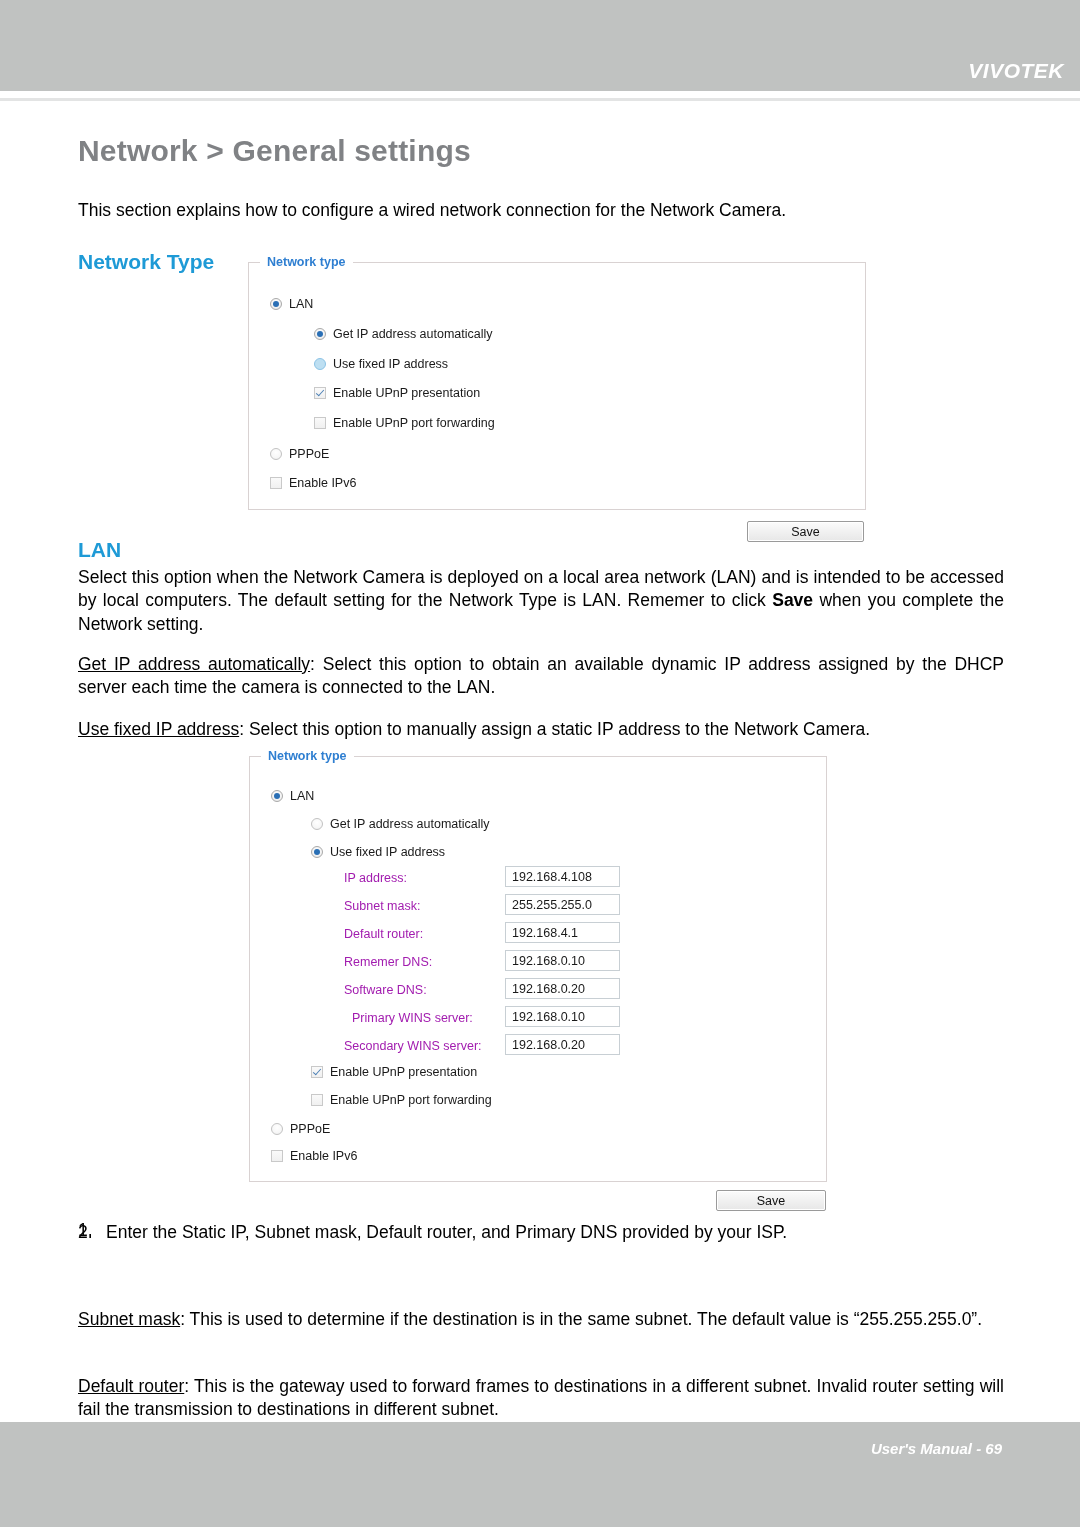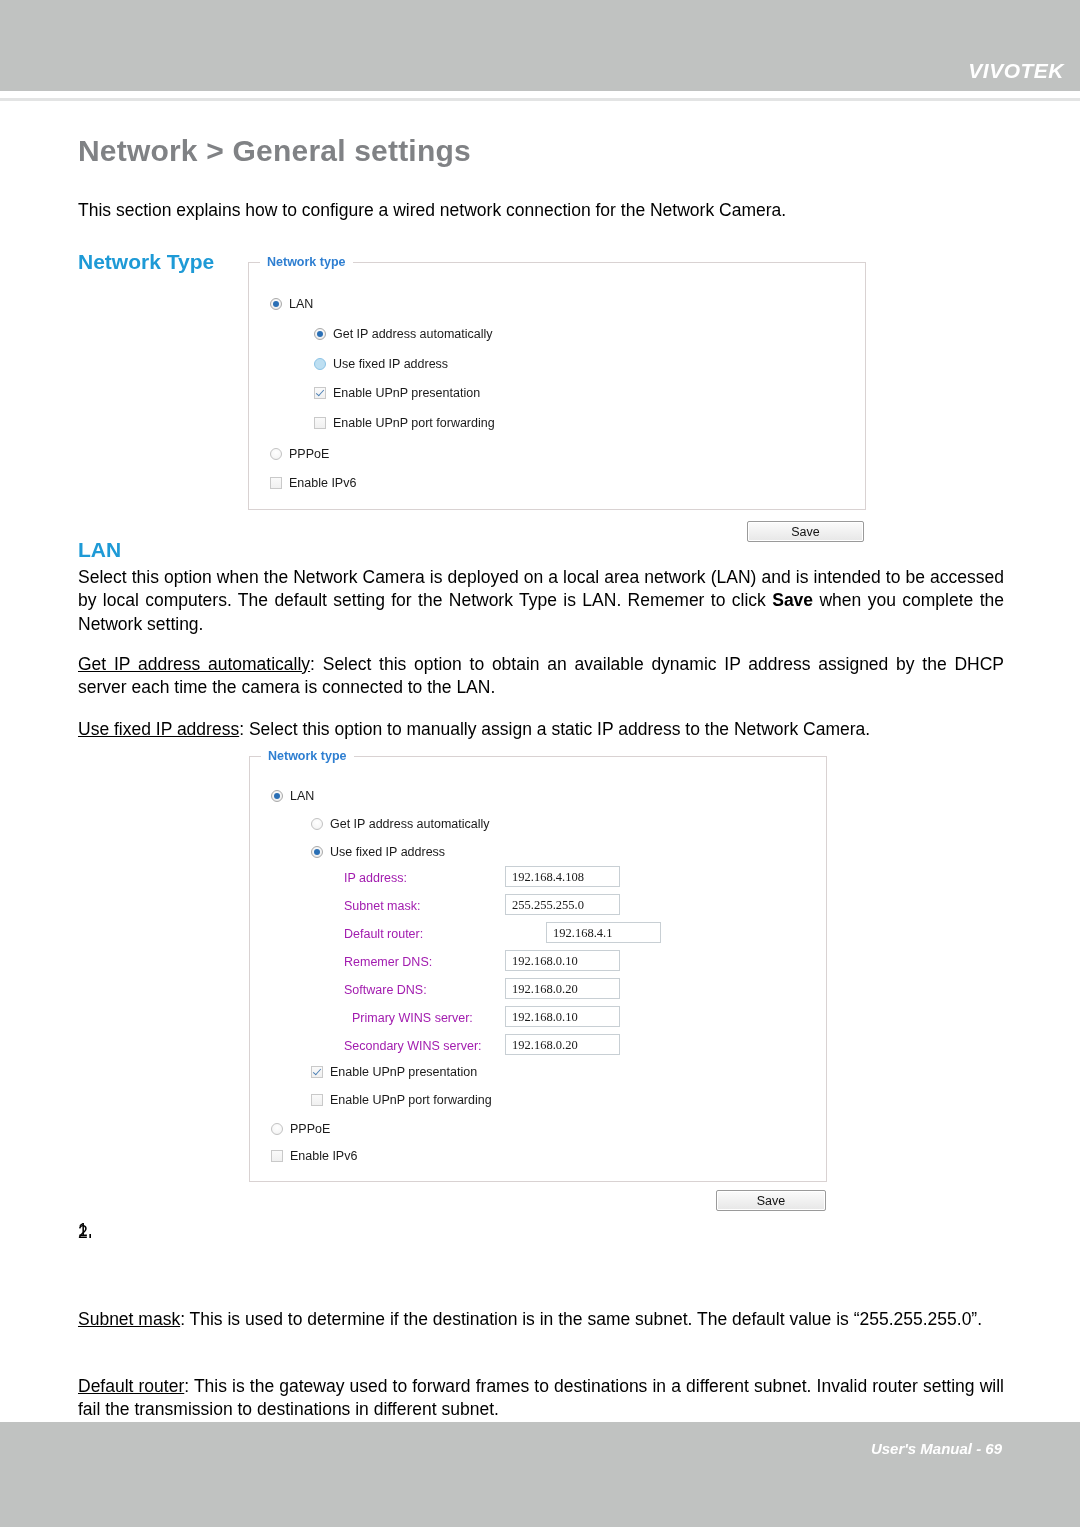--- a/index.html
+++ b/index.html
@@ -221,21 +221,20 @@
   .fld-box {
     position: absolute;
     box-sizing: border-box;
     border: 1px solid #c8cfd4;
     background: #ffffff;
     font-size: 12.5px;
     color: #1a1a1a;
     line-height: 20px;
     padding: 0 6px;
     white-space: nowrap;
-    font-family: Liberation Serif, serif;
   }
 
   
   .save-btn {
     position: absolute;
     box-sizing: border-box;
     border: 1px solid #9a9a9a;
     border-radius: 2px;
     background: linear-gradient(#fbfbfb, #e7e7e7);
     font-size: 12.5px;
@@ -289,20 +288,21 @@
   <div class="para nojust p-usefixed">
     <span class="u">Use fixed IP address</span><span>: Select this option to manually assign a static IP address to the Network Camera.</span>
   </div>
 
   <div class="olist">
     <div class="li">
       <span class="num">1.</span>
     </div>
     <div class="li">
       <span class="num">2.</span>
+      <span>Enter the Static IP, Subnet mask, Default router, and Primary DNS provided by your ISP.</span>
     </div>
   </div>
 
   <div class="para nojust p-subnet">
     <span class="u">Subnet mask</span><span>: This is used to determine if the destination is in the same subnet. The default value is “255.255.255.0”.</span>
   </div>
 
   <div class="para p-router">
     <span class="u">Default router</span><span>: This is the gateway used to forward frames to destinations in a different subnet. Invalid router setting will fail the transmission to destinations in different subnet.</span>
   </div>
@@ -382,21 +382,21 @@
     <span>Use fixed IP address</span>
   </div>
 
   <div class="fld-label" style="left:95px; top:115px;">IP address:</div>
   <div class="fld-box" style="left:256px; top:110px; width:115px; height:21px;">192.168.4.108</div>
 
   <div class="fld-label" style="left:95px; top:143px;">Subnet mask:</div>
   <div class="fld-box" style="left:256px; top:138px; width:115px; height:21px;">255.255.255.0</div>
 
   <div class="fld-label" style="left:95px; top:171px;">Default router:</div>
-  <div class="fld-box" style="left:256px; top:166px; width:115px; height:21px;margin-left:41px;">192.168.4.1</div>
+  <div class="fld-box" style="left:256px; top:166px; width:115px; height:21px;">192.168.4.1</div>
 
   <div class="fld-label" style="left:95px; top:199px;">Rememer DNS:</div>
   <div class="fld-box" style="left:256px; top:194px; width:115px; height:21px;">192.168.0.10</div>
 
   <div class="fld-label" style="left:95px; top:227px;">Software DNS:</div>
   <div class="fld-box" style="left:256px; top:222px; width:115px; height:21px;">192.168.0.20</div>
 
   <div class="fld-label" style="left:103px; top:255px;">Primary WINS server:</div>
   <div class="fld-box" style="left:256px; top:250px; width:115px; height:21px;">192.168.0.10</div>
 

